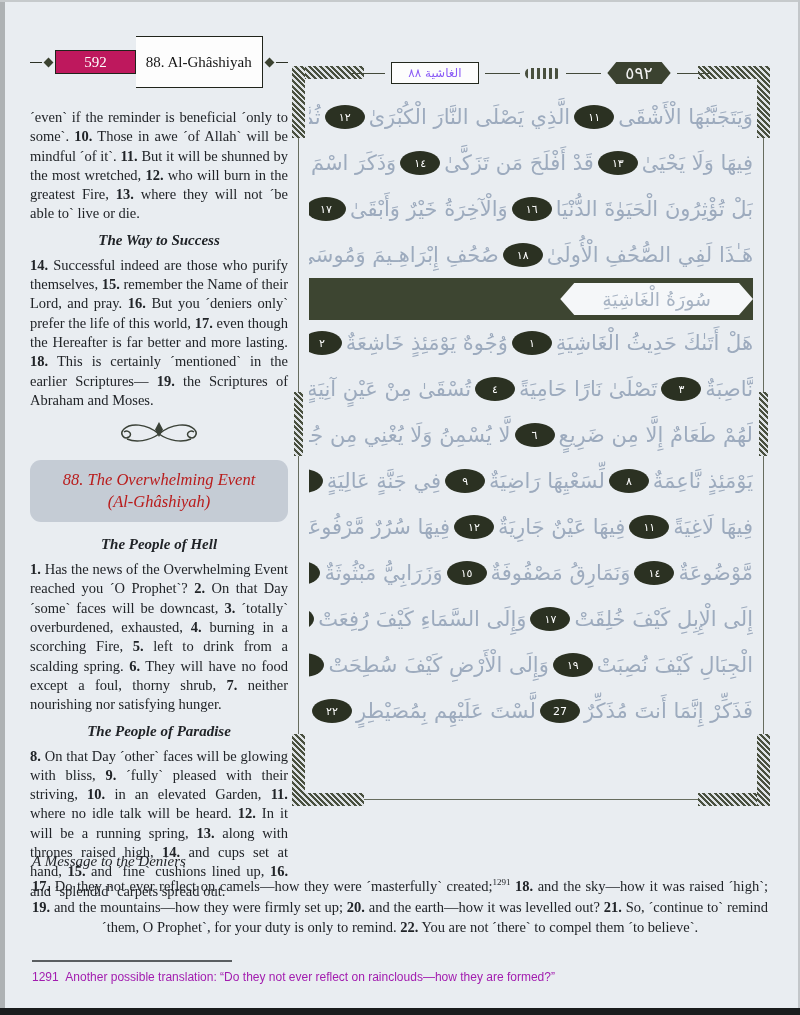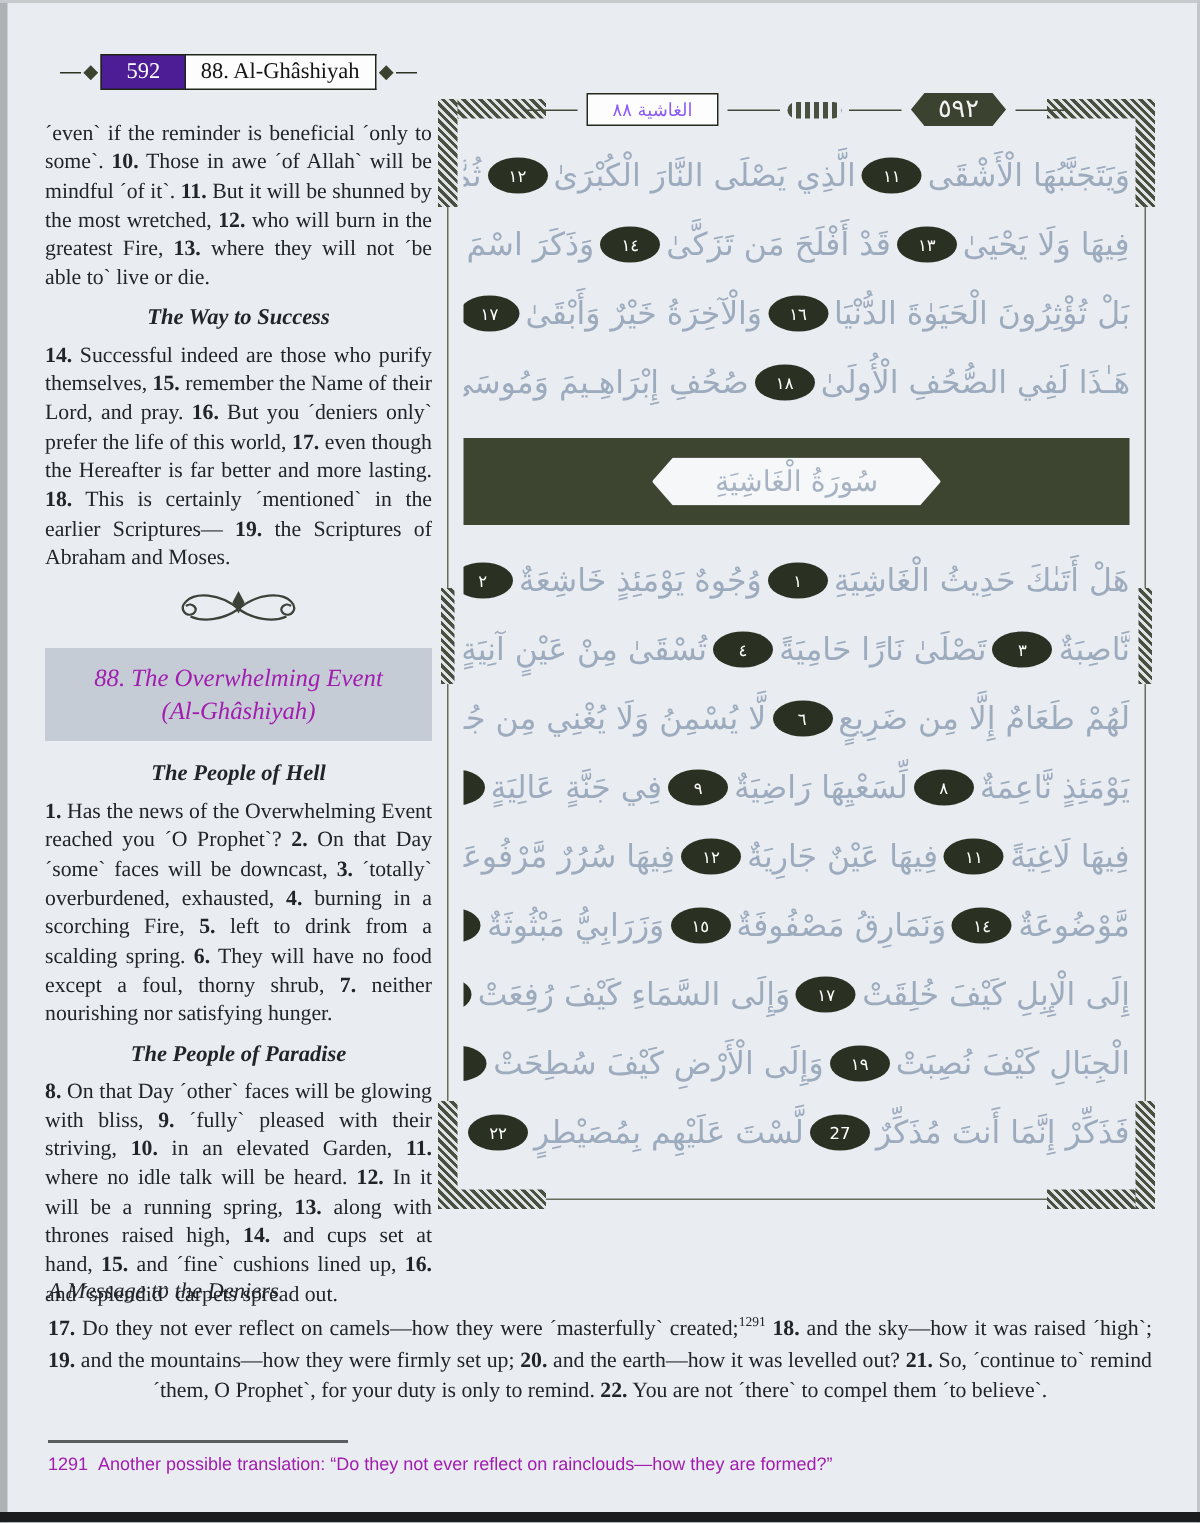--- a/index.html
+++ b/index.html
@@ -13,28 +13,28 @@
   .edge-left{position:absolute;left:0;top:0;width:5px;height:100%;background:#aeb2b4;}
   .edge-top{position:absolute;left:0;top:0;width:100%;height:2px;background:#c6cacc;}
   .edge-right{position:absolute;right:0;top:0;width:2px;height:100%;background:#c3c7ca;}
   .edge-bottom{position:absolute;left:0;bottom:0;width:100%;height:7px;background:#1a1c1d;}
 
   
   .left-col{position:absolute;left:30px;top:36px;width:258px;}
   .page-header{display:flex;align-items:center;justify-content:center;margin-bottom:20px;}
   .hdr-line{width:14px;border-top:1.4px solid #2c3126;}
   .hdr-fleur{width:7px;height:7px;background:#3b4230;transform:rotate(45deg);margin:0 3px;flex:0 0 auto;}
-  .hdr-num{background:#4c1d95;color:#fff;border:1.5px solid #20241b;padding:2px 16px;font-size:15px;line-height:18px;}
-  .hdr-title{background:#fdfdfd;color:#141414;border:1.5px solid #20241b;border-left:none;padding:2px 10px;font-size:15px;line-height:18px;white-space:nowrap;}
+  .hdr-num{background:#be185d;color:#fff;border:1.5px solid #20241b;padding:2px 28px;font-size:15px;line-height:18px;}
+  .hdr-title{background:#fdfdfd;color:#141414;border:1.5px solid #20241b;border-left:none;padding:16px 10px;font-size:15px;line-height:18px;white-space:nowrap;}
   .para{font-size:14.5px;line-height:19.3px;text-align:justify;margin:0 0 8px;}
   .para b{font-weight:bold;}
   .para sup{font-size:9px;line-height:0;}
   h3.subhead{font-size:15px;font-style:italic;font-weight:bold;text-align:center;margin:8px 0 7px;}
   .flourish{display:flex;justify-content:center;margin:10px 0 12px;}
-  .section-box{background:#c5ccd5;text-align:center;font-style:italic;font-size:16.5px;line-height:22px;padding:9px 4px;margin:4px 0 14px;color:#a21caf;}
+  .section-box{background:#c5ccd5;text-align:center;font-style:italic;font-size:16.5px;line-height:22px;padding:9px 4px;margin:4px 0 14px;color:#b91c1c;border-radius:11px;}
   .basmala-en{text-align:center;font-size:14.5px;line-height:18.5px;margin:0 0 10px;}
 
   
   .arabic-frame{position:absolute;left:292px;top:56px;width:478px;height:744px;}
   .frame-lines{position:absolute;left:6px;right:6px;top:16px;bottom:0;
     border-left:1px solid #666c5e;border-right:1px solid #666c5e;border-bottom:1px solid #666c5e;}
   .corner{position:absolute;background:repeating-linear-gradient(45deg,#49503f 0 2px,#dfe3e6 2px 4px);}
   .c-tl-h{left:0;top:10px;width:72px;height:13px;}  .c-tl-v{left:0;top:10px;width:13px;height:72px;}
   .c-tr-h{right:0;top:10px;width:72px;height:13px;} .c-tr-v{right:0;top:10px;width:13px;height:72px;}
   .c-bl-h{left:0;bottom:-6px;width:72px;height:13px;} .c-bl-v{left:0;bottom:-6px;width:13px;height:72px;}
@@ -50,21 +50,21 @@
   .cartouche-dark{background:#3b4230;color:#f2f2f2;font-family:"DejaVu Sans",sans-serif;font-size:17px;line-height:16px;
     padding:3px 18px;white-space:nowrap;direction:rtl;margin:0 6px;
     clip-path:polygon(9px 0,calc(100% - 9px) 0,100% 50%,calc(100% - 9px) 100%,9px 100%,0 50%);}
   .arabic-body{position:absolute;left:17px;right:17px;top:38px;}
   .aline{display:flex;direction:rtl;justify-content:space-between;align-items:center;height:46px;
     font-family:"DejaVu Sans",sans-serif;font-size:21px;color:#9dabbe;white-space:nowrap;overflow:hidden;}
   .aline .atext{flex:0 1 auto;}
   .vmark{display:inline-flex;align-items:center;justify-content:center;flex:0 0 auto;
     width:40px;height:24px;border-radius:50%;background:#2b3122;color:#ffffff;
     font-size:11px;font-family:"DejaVu Sans",sans-serif;margin:0 4px;}
-  .surah-banner{height:58px;background:#3d4531;display:flex;align-items:center;justify-content:center;margin:14px 0;}
+  .surah-banner{height:42px;background:#3d4531;display:flex;align-items:center;justify-content:flex-end;margin:0 0;}
   .banner-cartouche{background:#f5f7f9;color:#a7b3c3;font-family:"DejaVu Sans",sans-serif;font-size:19px;line-height:24px;
     padding:4px 42px;direction:rtl;
     clip-path:polygon(14px 0,calc(100% - 14px) 0,100% 50%,calc(100% - 14px) 100%,14px 100%,0 50%);}
   .bismillah{height:44px;display:flex;align-items:center;justify-content:center;direction:rtl;
     font-family:"DejaVu Sans",sans-serif;font-size:20px;color:#a7b4c4;}
 
   
   .bottom{position:absolute;left:32px;top:853px;width:736px;}
   .bottom h3{font-size:15px;font-style:italic;font-weight:normal;margin:0 0 6px;}
   .bottom .para{text-align:justify;text-align-last:center;font-size:14.5px;line-height:20.5px;}

